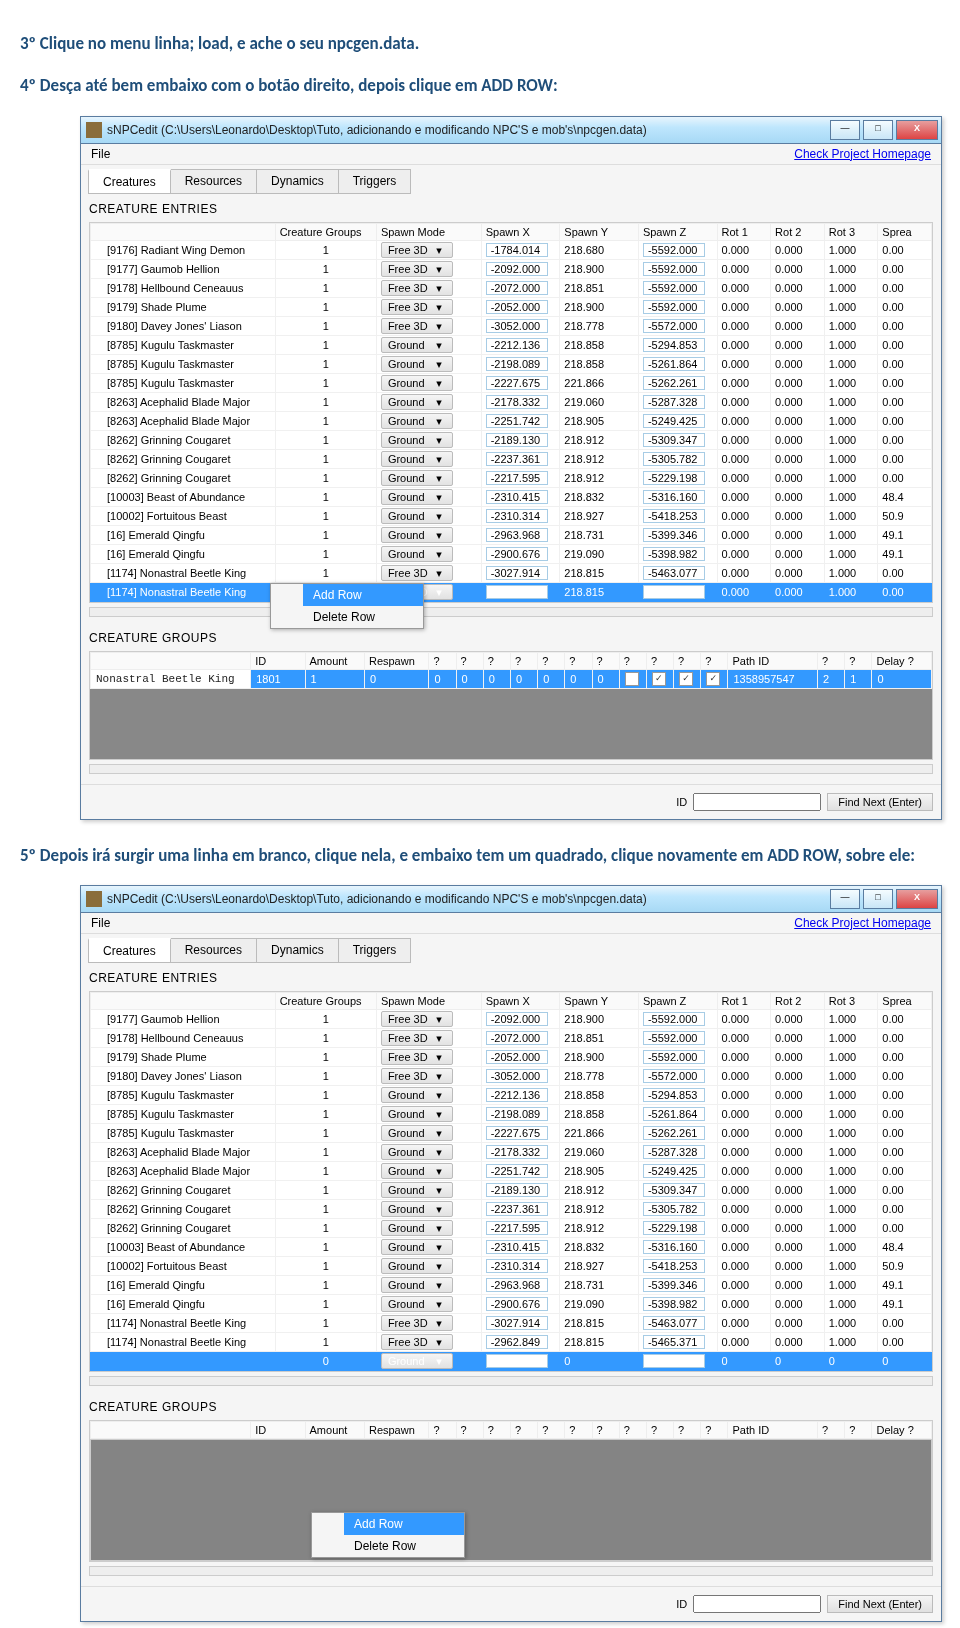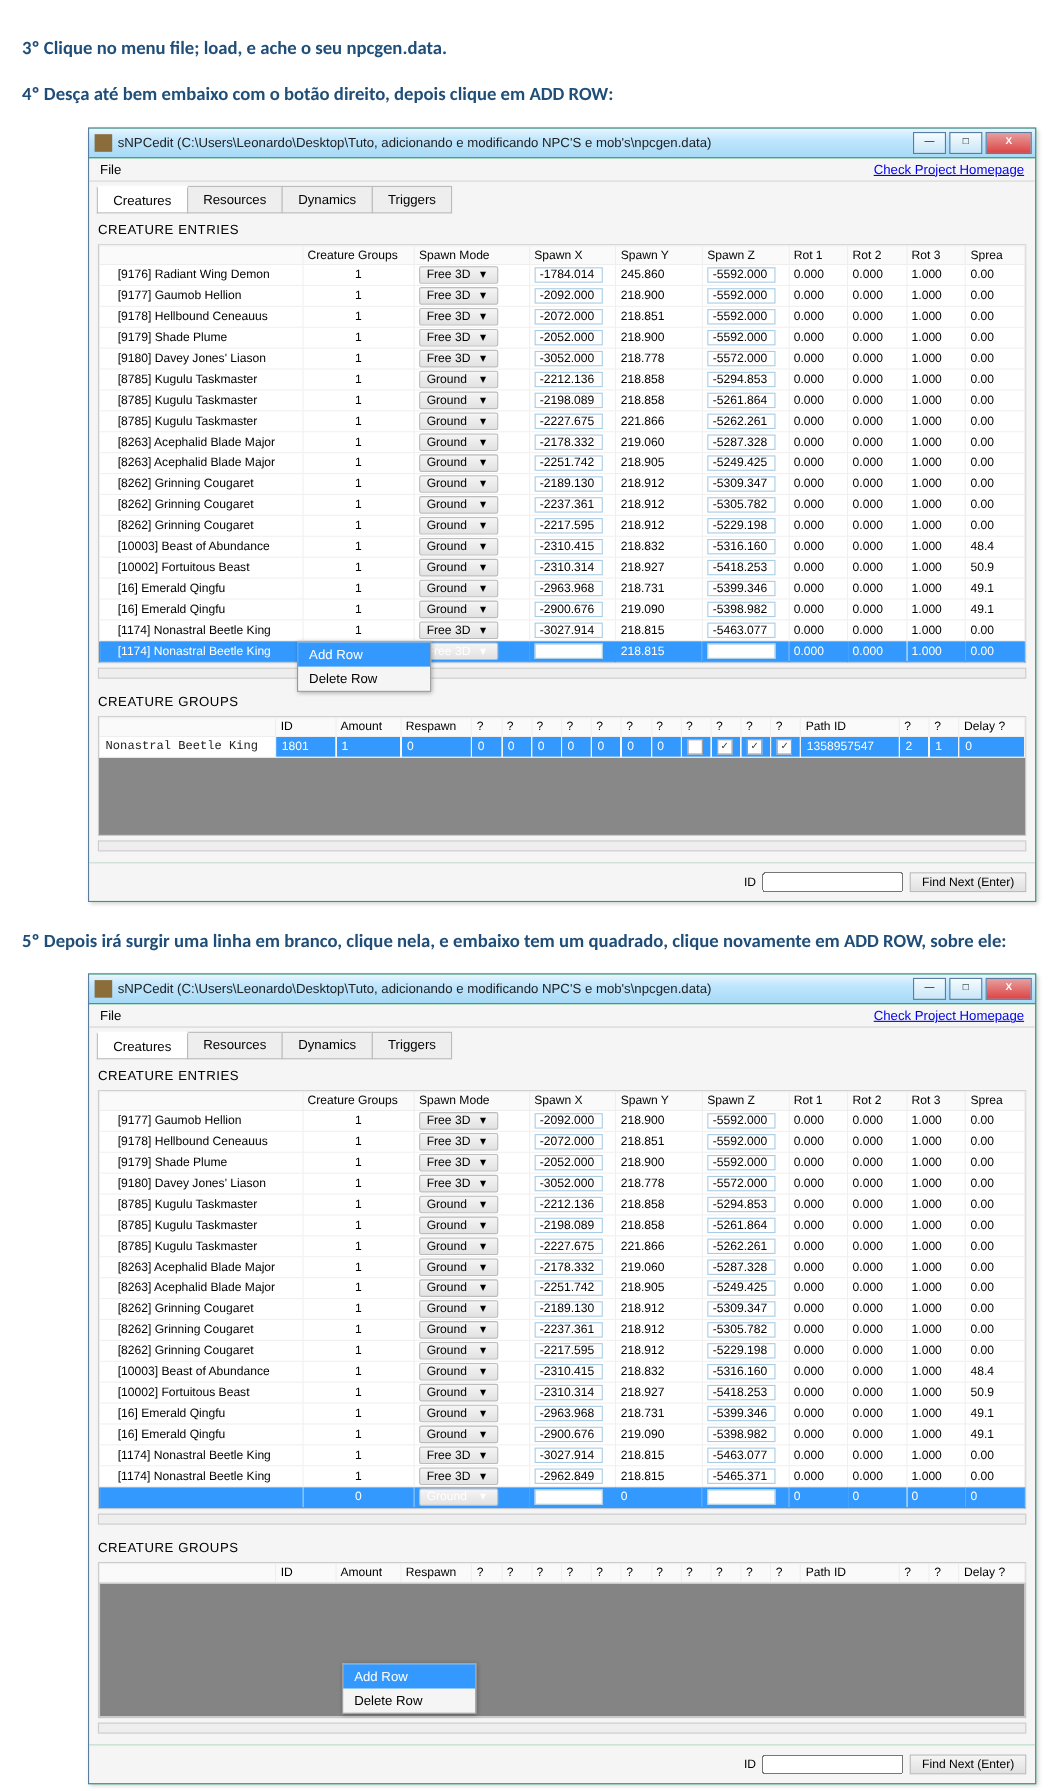--- a/index.html
+++ b/index.html
@@ -20,41 +20,41 @@
   .tab.active { background:#fff; border-top:2px solid #fff; position:relative; z-index:1; }
   .section-label { font-size:12px; letter-spacing:0.5px; margin:6px 0; }
   .grid-wrap { border:1px solid #ccc; background:#fff; }
   table { border-collapse:collapse; width:100%; table-layout:fixed; }
   th { background:#fafafa; padding:2px 4px; border:1px solid #eee; text-align:left; font-weight:normal; font-size:11px; white-space:nowrap; }
   td { padding:1px 4px; border:1px solid #f0f0f0; font-size:11px; white-space:nowrap; overflow:hidden; text-overflow:clip; }
   tr.selected td { background:#3399ff; color:#fff; border-color:#3399ff; }
   .spawn-btn { display:inline-block; padding:0 10px 0 6px; background:linear-gradient(#f5f5f5,#e2e2e2); border:1px solid #bbb; border-radius:2px; font-size:11px; line-height:14px; min-width:54px; }
   .spawn-btn .chev { float:right; margin-left:6px; }
   .cell-in { background:#fff; border:1px solid #a7cce5; padding:0 4px; display:inline-block; min-width:52px; }
-  .ctx-menu { position:absolute; background:#f5f5f5; border:1px solid #999; box-shadow:1px 1px 4px rgba(0,0,0,0.3); width:120px; font-size:12px; }
+  .ctx-menu { position:absolute; background:#f5f5f5; border:1px solid #999; box-shadow:1px 1px 4px rgba(0,0,0,0.3); width:120px; font-size:12px;padding-left:32px; }
   .ctx-item { padding:4px 10px; }
   .ctx-item.sel { background:#3399ff; color:#fff; }
   .groups { margin-top:14px; }
   .groups table th { }
   .groups-row td { background:#3399ff; color:#fff; padding:2px 5px; font-size:11px; }
   .groups-name-cell { color:#222 !important; background:#fff !important;font-family:Liberation Mono, monospace; }
   .checkbox { display:inline-block; width:12px; height:12px; border:1px solid #999; background:#fff; text-align:center; font-size:9px; line-height:11px; color:#333; vertical-align:middle; }
   .bottombar { display:flex; justify-content:flex-end; align-items:center; gap:6px; padding:8px; background:#f5f5f5; border-top:1px solid #ddd; }
   .bottombar input { width:120px; font-size:11px; }
   .bottombar .btn { padding:2px 10px; border:1px solid #bbb; background:linear-gradient(#f5f5f5,#e0e0e0); font-size:11px; }
   .scrollblock { height:8px; background:#eee; border:1px solid #ccc; margin-top:4px; }
   .rel { position:relative; }
   .groups-area { background:#848484; height:120px; border:1px solid #ccc; position:relative; }
   col.name-col{width:155px} col.grp-col{width:85px} col.spawn-col{width:88px}
   col.num-col{width:66px} col.rot-col{width:45px}
 </style>
 </head>
 <body>
 
-<div class="instruction">3º Clique no menu file; load, e ache o seu npcgen.data.</div>
+<div class="instruction">3º Clique no menu linha; load, e ache o seu npcgen.data.</div>
 <div class="instruction">4º Desça até bem embaixo com o botão direito, depois clique em ADD ROW:</div>
 
 <div class="window rel">
   <div class="titlebar">
     <span class="app-icon"></span>
     <span class="titlebar-text">sNPCedit (C:\Users\Leonardo\Desktop\Tuto, adicionando e modificando NPC'S e mob's\npcgen.data)</span>
     <div class="winbtns">
       <span class="winbtn">—</span>
       <span class="winbtn">□</span>
       <span class="winbtn close">X</span>
@@ -99,21 +99,21 @@
               <th>Rot 3</th>
               <th>Sprea</th>
         </tr>
           </thead>
         <tbody id="tb1">
             <tr>
               <td style="padding-left:16px;">[9176] Radiant Wing Demon</td>
               <td style="text-align:center;">1</td>
               <td><span class="spawn-btn">Free 3D<span class="chev">▾</span></span></td>
               <td><span class="cell-in">-1784.014</span></td>
-              <td>245.860</td>
+              <td>218.680</td>
               <td><span class="cell-in">-5592.000</span></td>
               <td>0.000</td>
               <td>0.000</td>
               <td>1.000</td>
               <td>0.00</td>
             </tr>
             <tr>
               <td style="padding-left:16px;">[9177] Gaumob Hellion</td>
               <td style="text-align:center;">1</td>
               <td><span class="spawn-btn">Free 3D<span class="chev">▾</span></span></td>

